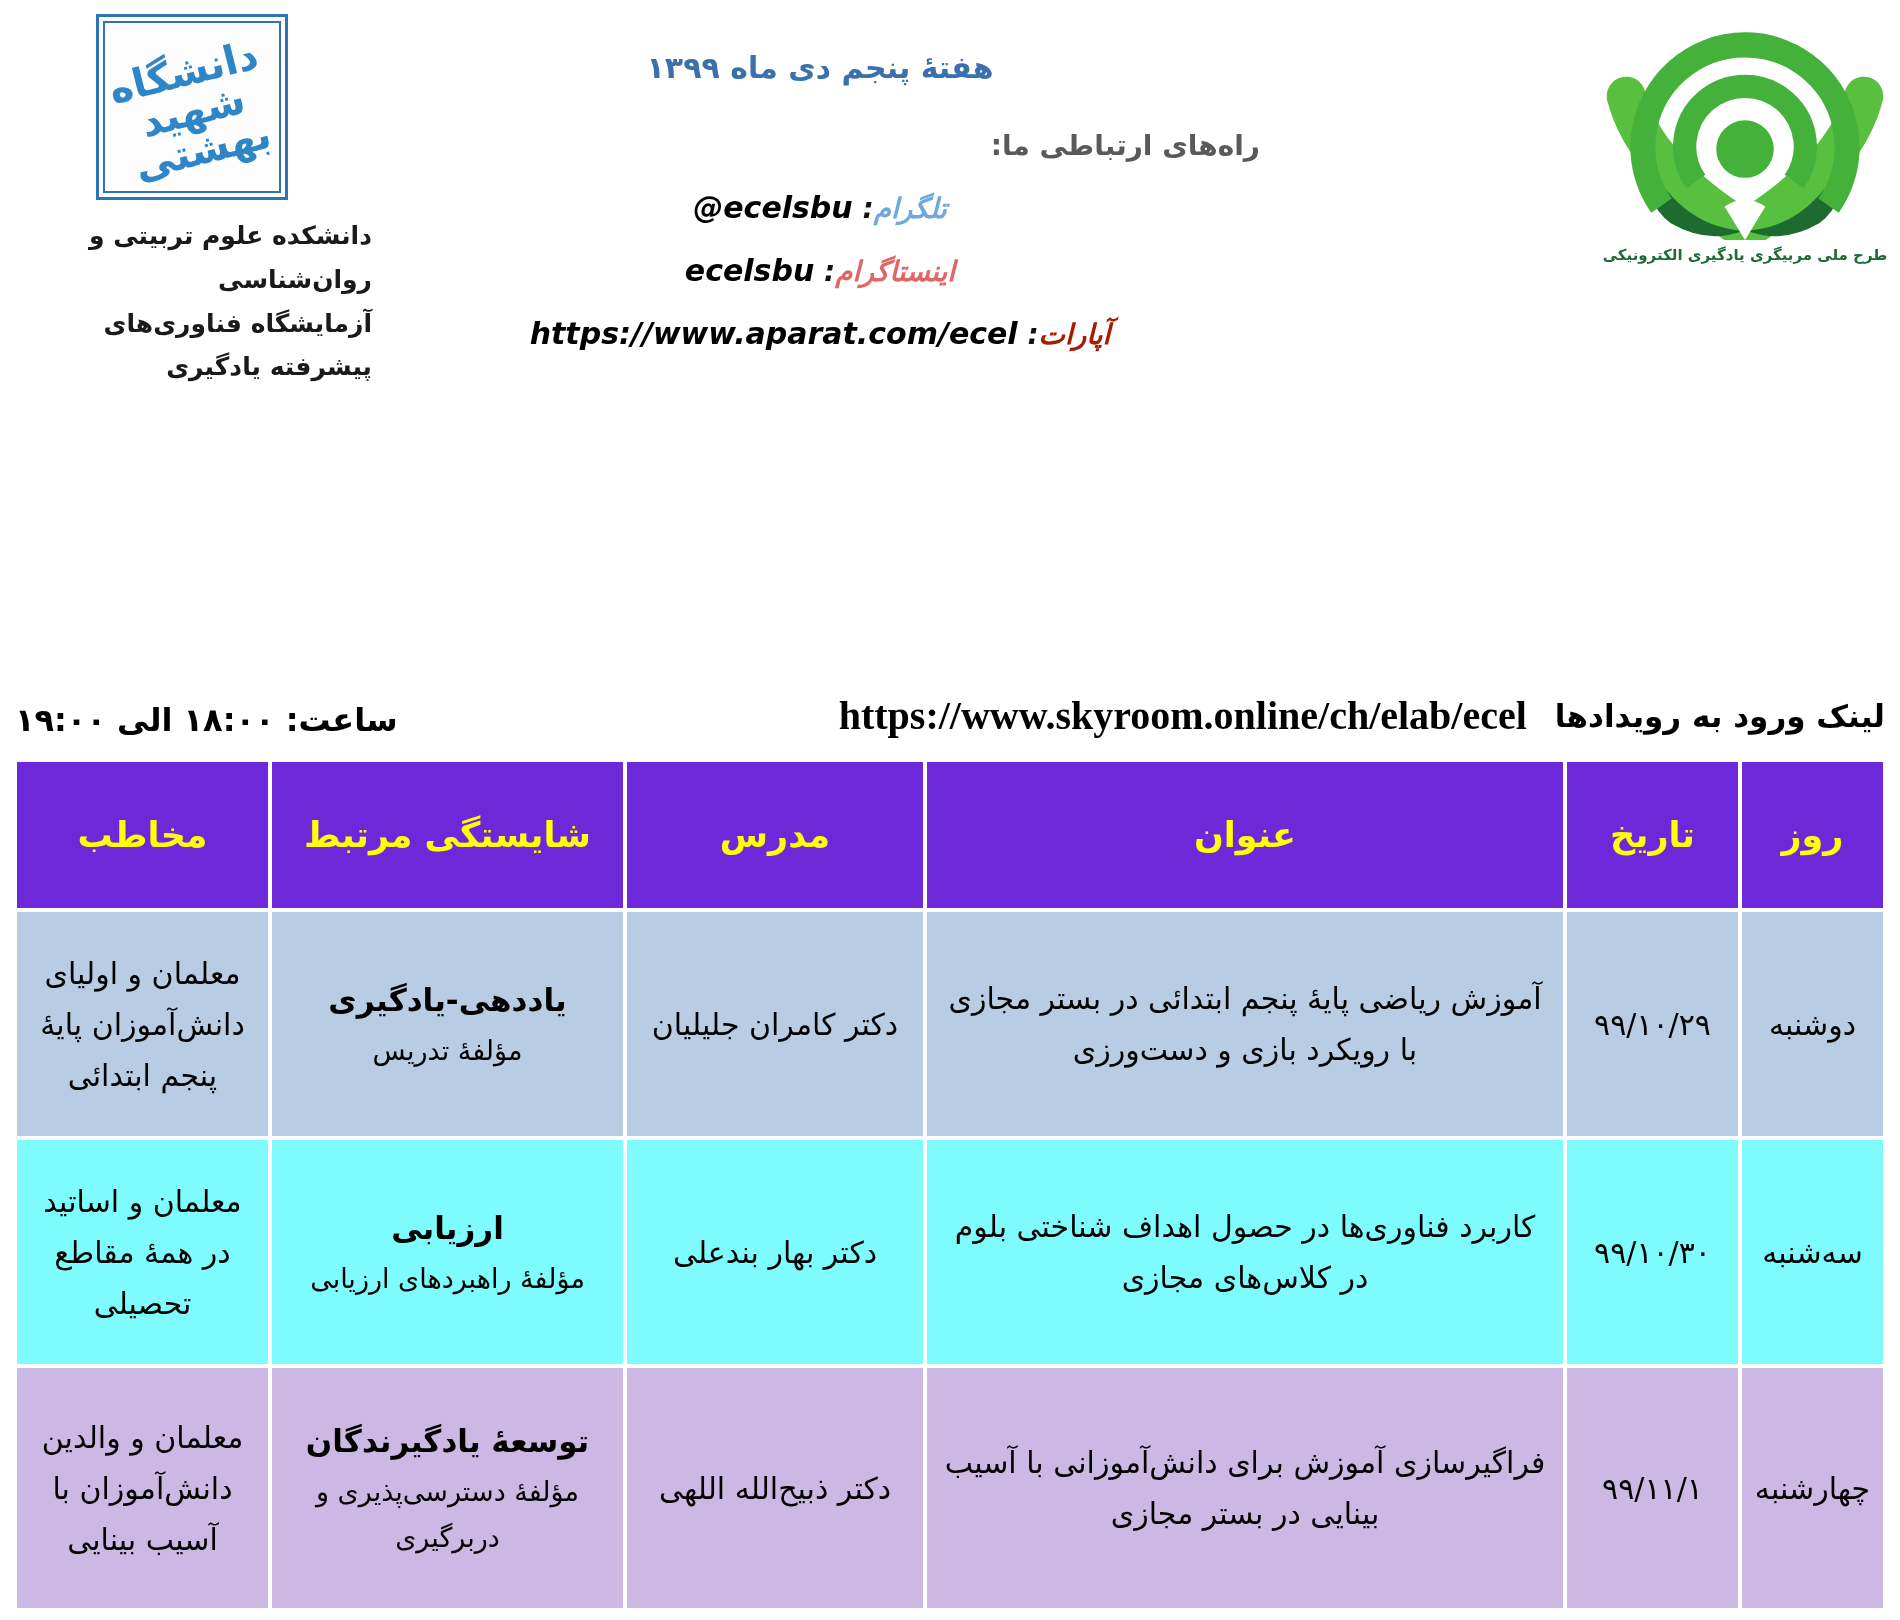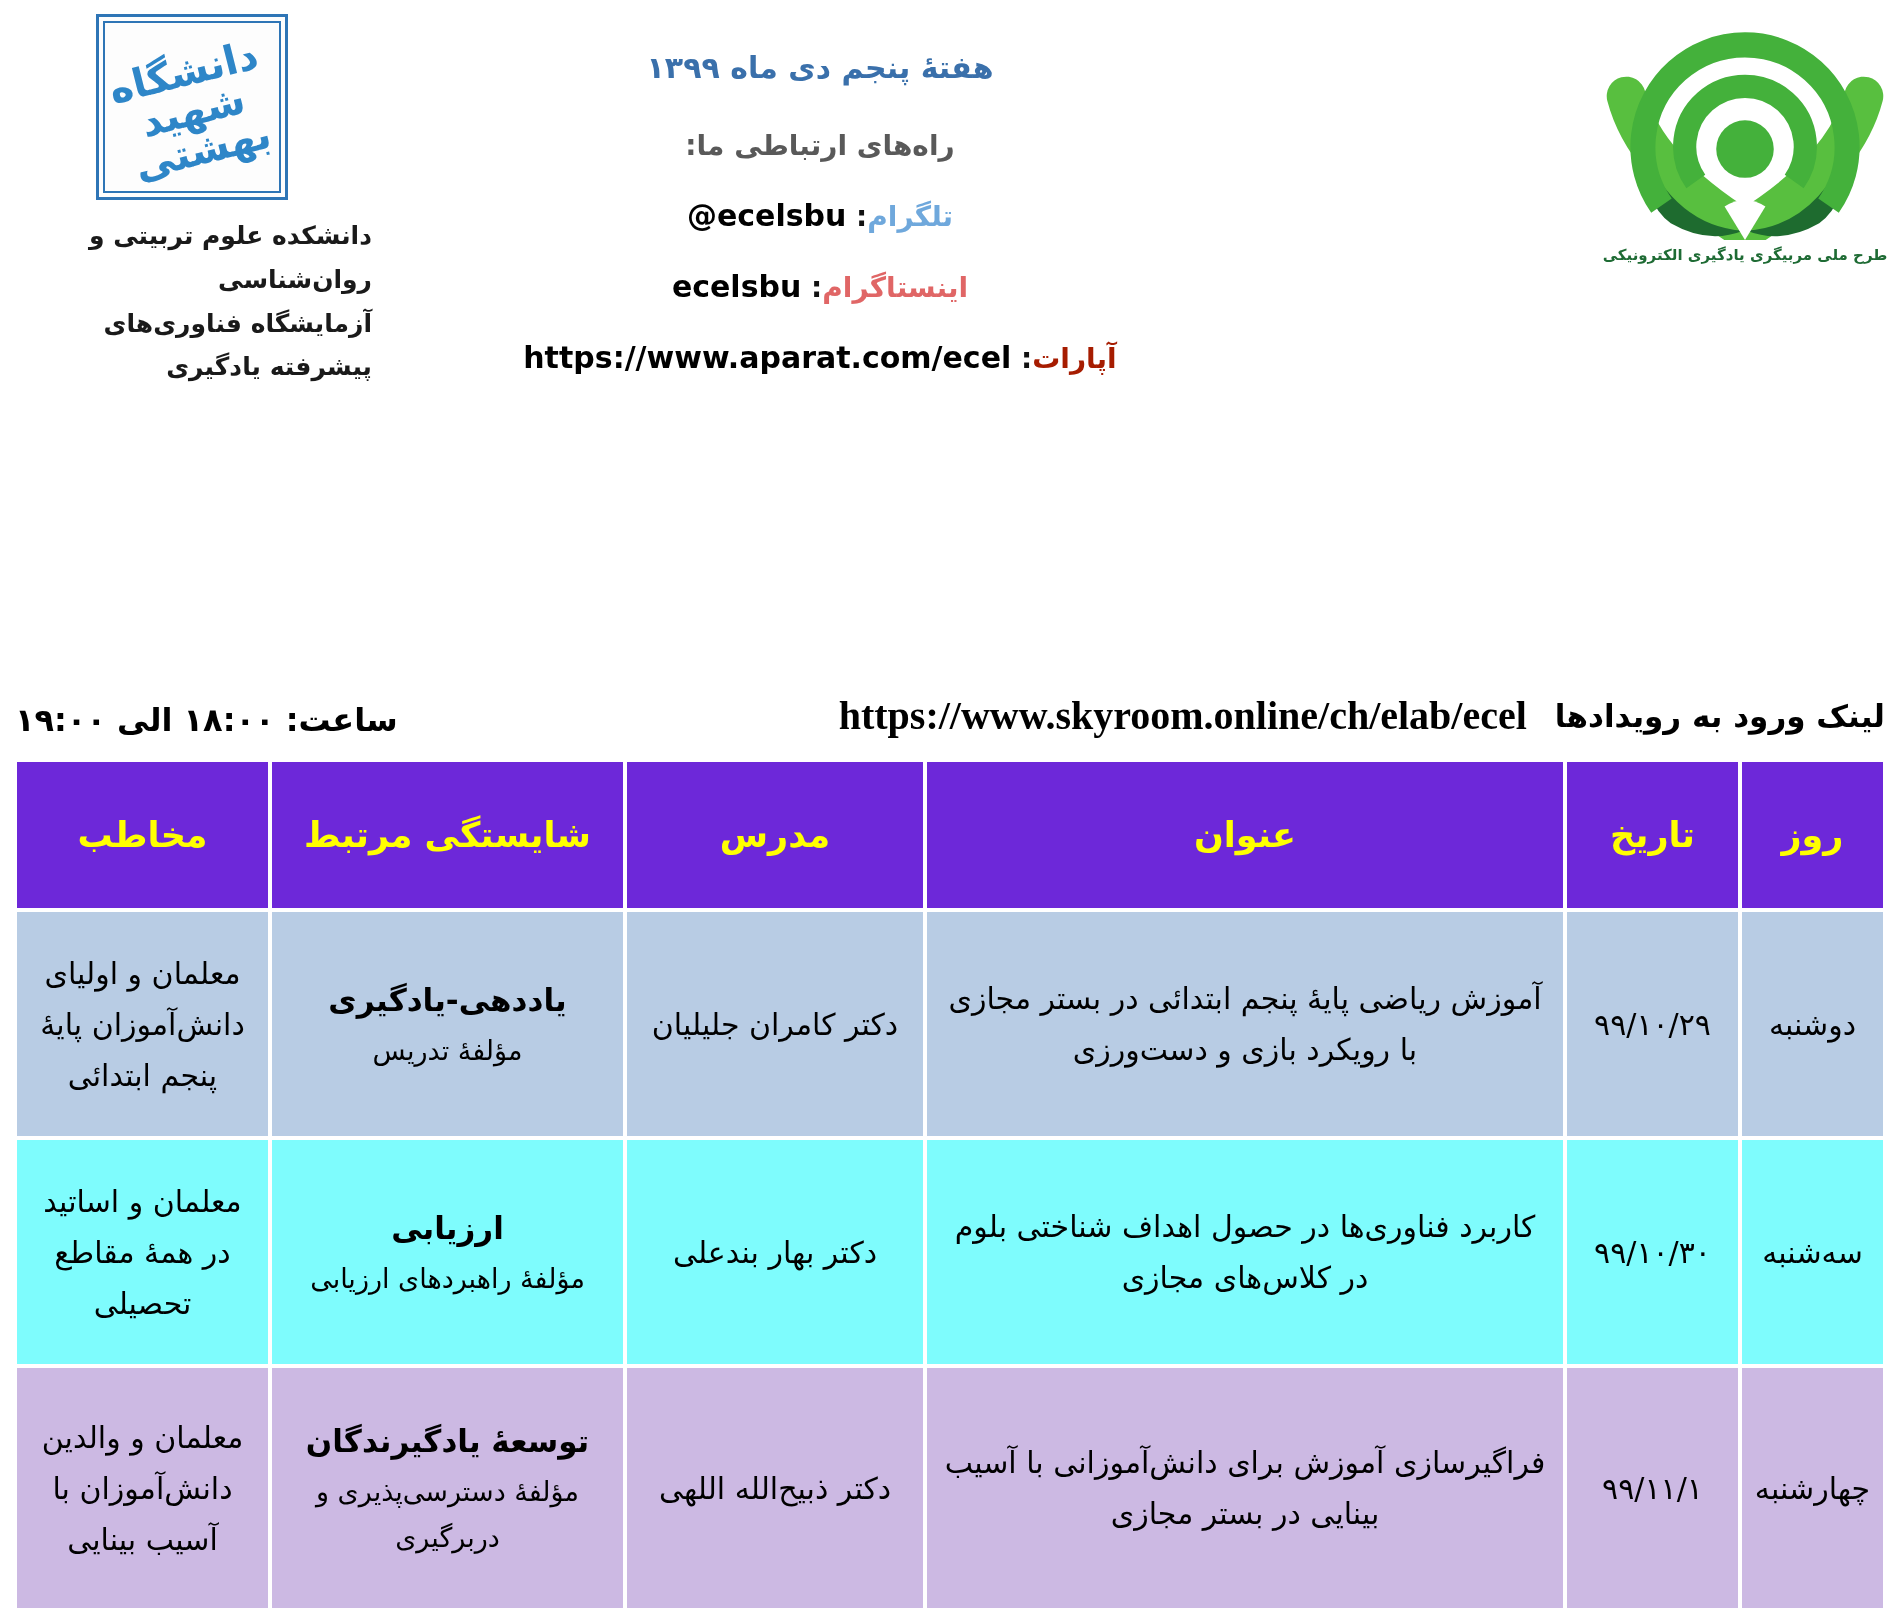--- a/index.html
+++ b/index.html
@@ -16,22 +16,22 @@
   .faculty-line { font-weight:bold; font-size:25px; color:#1a1a1a; line-height:1.75; }
 
   
   .program-block { position:absolute; right:10px; top:8px; width:290px; text-align:center; }
   .program-caption { color:#1e6b34; font-weight:bold; font-size:15px; margin-top:2px; }
 
   
   .center-block { position:absolute; left:380px; top:24px; width:880px; text-align:center; direction:rtl; }
   .main-title { font-size:44px; font-weight:bold; color:#3a70ab; }
   .sub-title { font-size:30px; font-weight:bold; color:#3a70ab; margin-top:26px; }
-  .contact-heading { font-size:28px; font-weight:bold; color:#595959; margin-top:44px; }
-  .contact-line { margin-top:36px; font-size:28px; font-weight:bold; color:#111; }
+  .contact-heading { font-size:28px; font-weight:bold; color:#595959; margin-top:44px;text-align:right; }
+  .contact-line { margin-top:28px; font-size:28px; font-weight:bold; color:#111;font-style:italic; }
   .contact-label { font-weight:bold; }
   .contact-value { color:#000; font-weight:bold; font-size:30px; direction:ltr; unicode-bidi:embed; }
 
   
   .events-bar { position:absolute; top:692px; left:15px; right:15px; display:flex;
                 justify-content:space-between; align-items:flex-end; direction:rtl; }
   .events-link { display:flex; align-items:center; gap:28px; direction:rtl; }
   .events-link-label { font-size:31px; font-weight:bold; color:#000; }
   .events-link-url { font-family:"Liberation Serif", serif; font-weight:bold; font-size:40px; color:#000;
                      direction:ltr; unicode-bidi:embed; }

